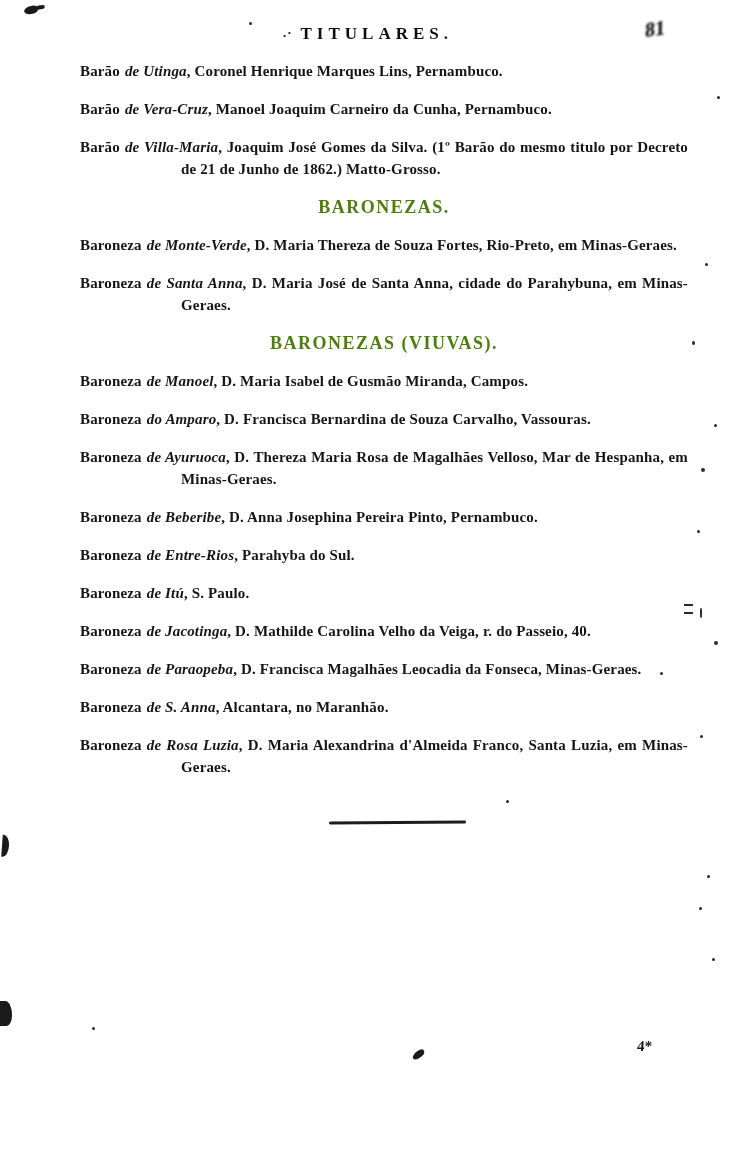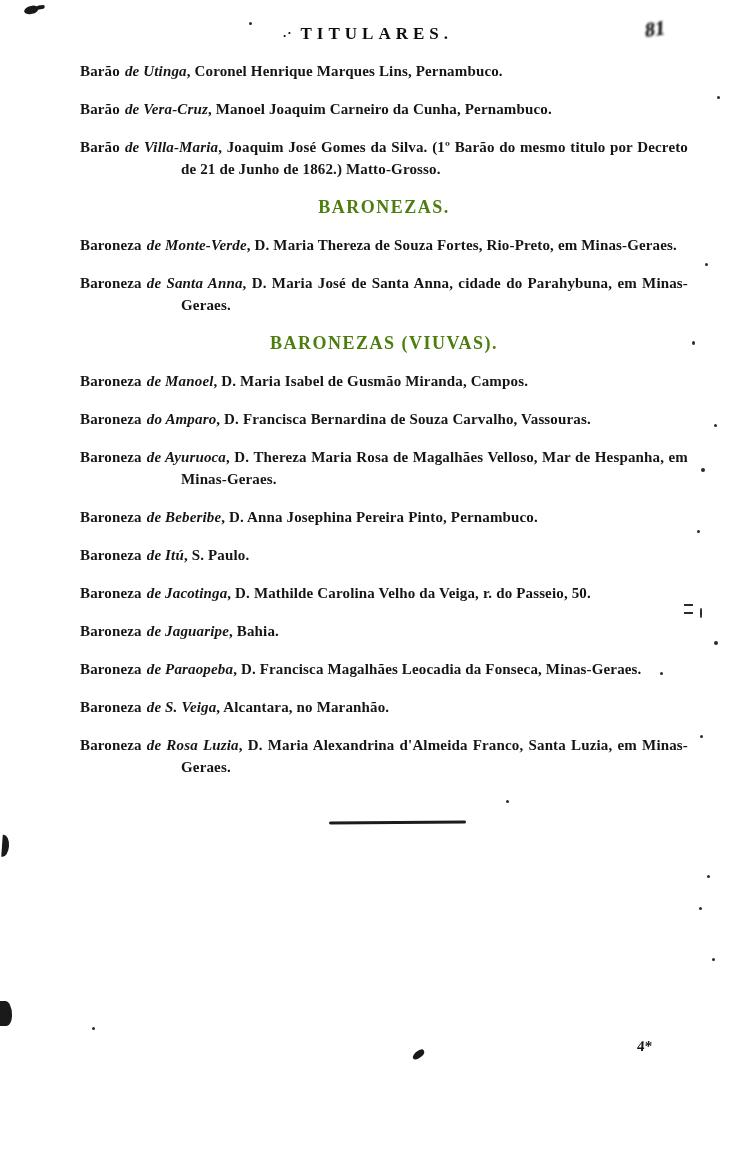--- a/index.html
+++ b/index.html
@@ -112,31 +112,31 @@
     <div class="entries">
 
         <p class="entry"><span class="prefix">Baroneza</span><span class="title">de Manoel</span><span class="rest">, D. Maria Isabel de Gusmão Miranda, Campos.</span></p>
 
         <p class="entry"><span class="prefix">Baroneza</span><span class="title">do Amparo</span><span class="rest">, D. Francisca Bernardina de Souza Carvalho, Vassouras.</span></p>
 
         <p class="entry"><span class="prefix">Baroneza</span><span class="title">de Ayuruoca</span><span class="rest">, D. Thereza Maria Rosa de Magalhães Velloso, Mar de Hespanha, em Minas-Geraes.</span></p>
 
         <p class="entry"><span class="prefix">Baroneza</span><span class="title">de Beberibe</span><span class="rest">, D. Anna Josephina Pereira Pinto, Pernambuco.</span></p>
 
+        <p class="entry"><span class="prefix">Baroneza</span><span class="title">de Entre-Rios</span><span class="rest">, Parahyba do Sul.</span></p>
 
 
         <p class="entry"><span class="prefix">Baroneza</span><span class="title">de Itú</span><span class="rest">, S. Paulo.</span></p>
 
-        <p class="entry"><span class="prefix">Baroneza</span><span class="title">de Jacotinga</span><span class="rest">, D. Mathilde Carolina Velho da Veiga, r. do Passeio, 50.</span></p>
+        <p class="entry"><span class="prefix">Baroneza</span><span class="title">de Jacotinga</span><span class="rest">, D. Mathilde Carolina Velho da Veiga, r. do Passeio, 40.</span></p>
 
-        <p class="entry"><span class="prefix">Baroneza</span><span class="title">de Jaguaripe</span><span class="rest">, Bahia.</span></p>
 
         <p class="entry"><span class="prefix">Baroneza</span><span class="title">de Paraopeba</span><span class="rest">, D. Francisca Magalhães Leocadia da Fonseca, Minas-Geraes.</span></p>
 
-        <p class="entry"><span class="prefix">Baroneza</span><span class="title">de S. Veiga</span><span class="rest">, Alcantara, no Maranhão.</span></p>
+        <p class="entry"><span class="prefix">Baroneza</span><span class="title">de S. Anna</span><span class="rest">, Alcantara, no Maranhão.</span></p>
 
         <p class="entry"><span class="prefix">Baroneza</span><span class="title">de Rosa Luzia</span><span class="rest">, D. Maria Alexandrina d'Almeida Franco, Santa Luzia, em Minas-Geraes.</span></p>
       </div>
 
   </div>
 
   <div class="rule"></div>
 
   <div class="sig">4*</div>
 

